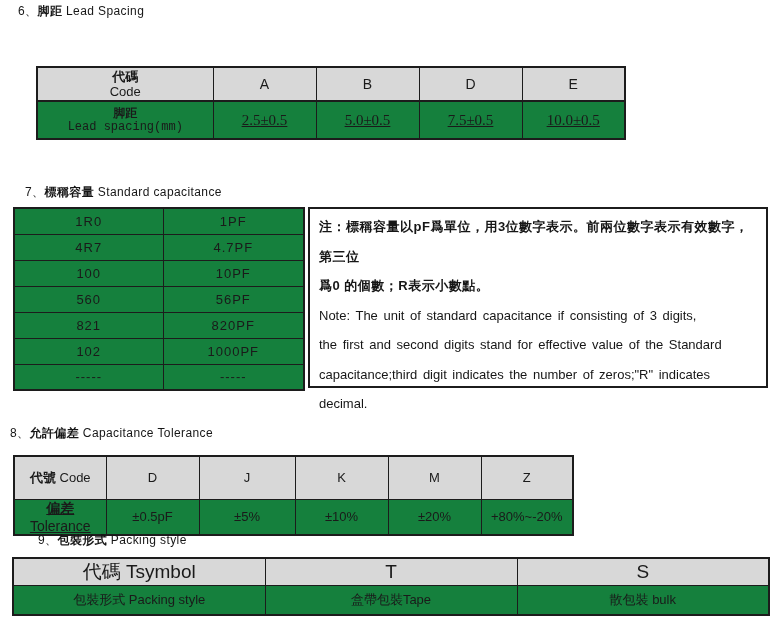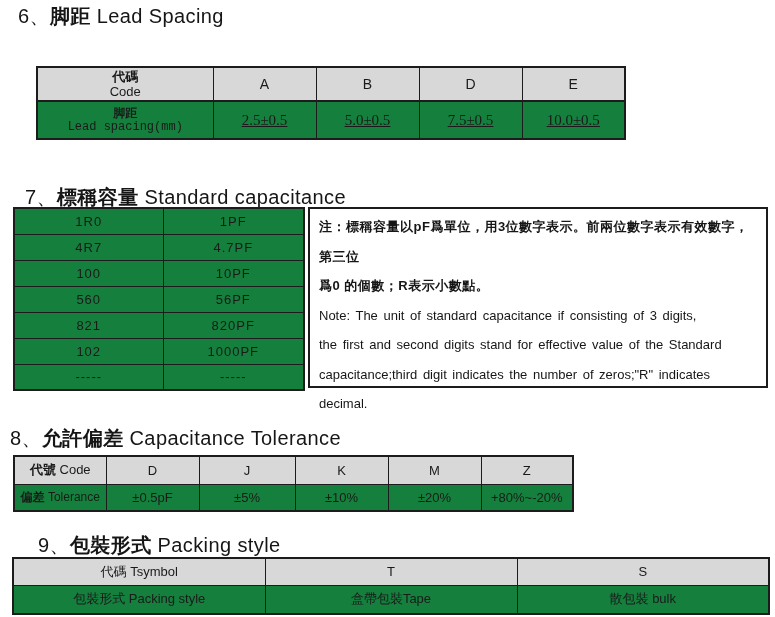--- a/index.html
+++ b/index.html
@@ -1,21 +1,21 @@
 <!DOCTYPE html>
 <html><head>
 <meta charset="utf-8">
 <style>
   * { margin:0; padding:0; box-sizing:border-box; }
   html,body { background:#ffffff; }
   body {
     width:775px; height:617px; position:relative; overflow:hidden;
     font-family:"Liberation Sans", sans-serif; color:#1a1a1a;
   }
-  .sec-title { position:absolute; font-size:20px; white-space:nowrap; color:#161616; letter-spacing:.4px;text-align:center; }
+  .sec-title { position:absolute; font-size:12px; white-space:nowrap; color:#161616; letter-spacing:.4px;text-align:center; }
   .sec-title .zh { font-weight:bold; }
   table { position:absolute; border-collapse:collapse; table-layout:fixed; background:#15803d; }
   table.tbl { border:2px solid #1c1c1c; }
   .tbl th, .tbl td { border:1px solid #1c1c1c; text-align:center; vertical-align:middle; padding:0 2px; }
   .tbl th { background:#d8d8d8; font-weight:normal; }
   .tbl th .zh, .zh-b { font-weight:bold; }
   
   .t6 th { font-size:14px; border-bottom-width:2px; }
   .t6 th .two { font-size:13px; line-height:15px; }
   .t6 .lbl-zh { font-size:12px; font-weight:bold; line-height:14px; }
@@ -25,23 +25,23 @@
   .t7 td { font-size:13px; letter-spacing:1px; }
   .notebox {
     position:absolute; border:2px solid #1c1c1c; background:#fff;
     padding:3px 6px 12px 9px; font-size:13px; line-height:29.5px; color:#161616;
   }
   .notebox .zh { font-weight:bold; letter-spacing:.5px; }
   .notebox .en { word-spacing:2px; }
   
   .t8 th { font-size:13px; }
   .t8 td { font-size:13px; }
-  .t8 td.lbl { font-size:12px; }
+  .t8 td.lbl { font-size:14px;text-decoration:underline; }
   
-  .t9 th { font-size:13px;margin-left:10px; }
+  .t9 th { font-size:19px;margin-left:10px; }
   .t9 td { font-size:13px; }
 </style>
 </head>
 <body>
 
 <div class="sec-title" style="left:18px; top:3px;"><span>6、</span><span class="zh">脚距</span> <span>Lead  Spacing</span></div>
 
 <table class="tbl t6" style="left:36px; top:66px; width:588px;">
   <colgroup>
       <col style="width:176px">
@@ -127,21 +127,21 @@
 <table class="tbl t8" style="left:13px; top:455px; width:559px;">
   <colgroup>
       <col style="width:92px">
       <col style="width:93px">
       <col style="width:96px">
       <col style="width:93px">
       <col style="width:93px">
       <col style="width:92px">
     </colgroup>
   <tbody>
-      <tr style="height:28px;">
+      <tr style="height:43px;">
     <th><span class="zh">代號</span> <span>Code</span></th>
     <th>D</th>
     <th>J</th>
     <th>K</th>
     <th>M</th>
     <th>Z</th>
   </tr>
   <tr style="height:27px;">
     <td class="lbl"><span class="zh-b">偏差</span> <span>Tolerance</span></td>
     <td>±0.5pF</td>

